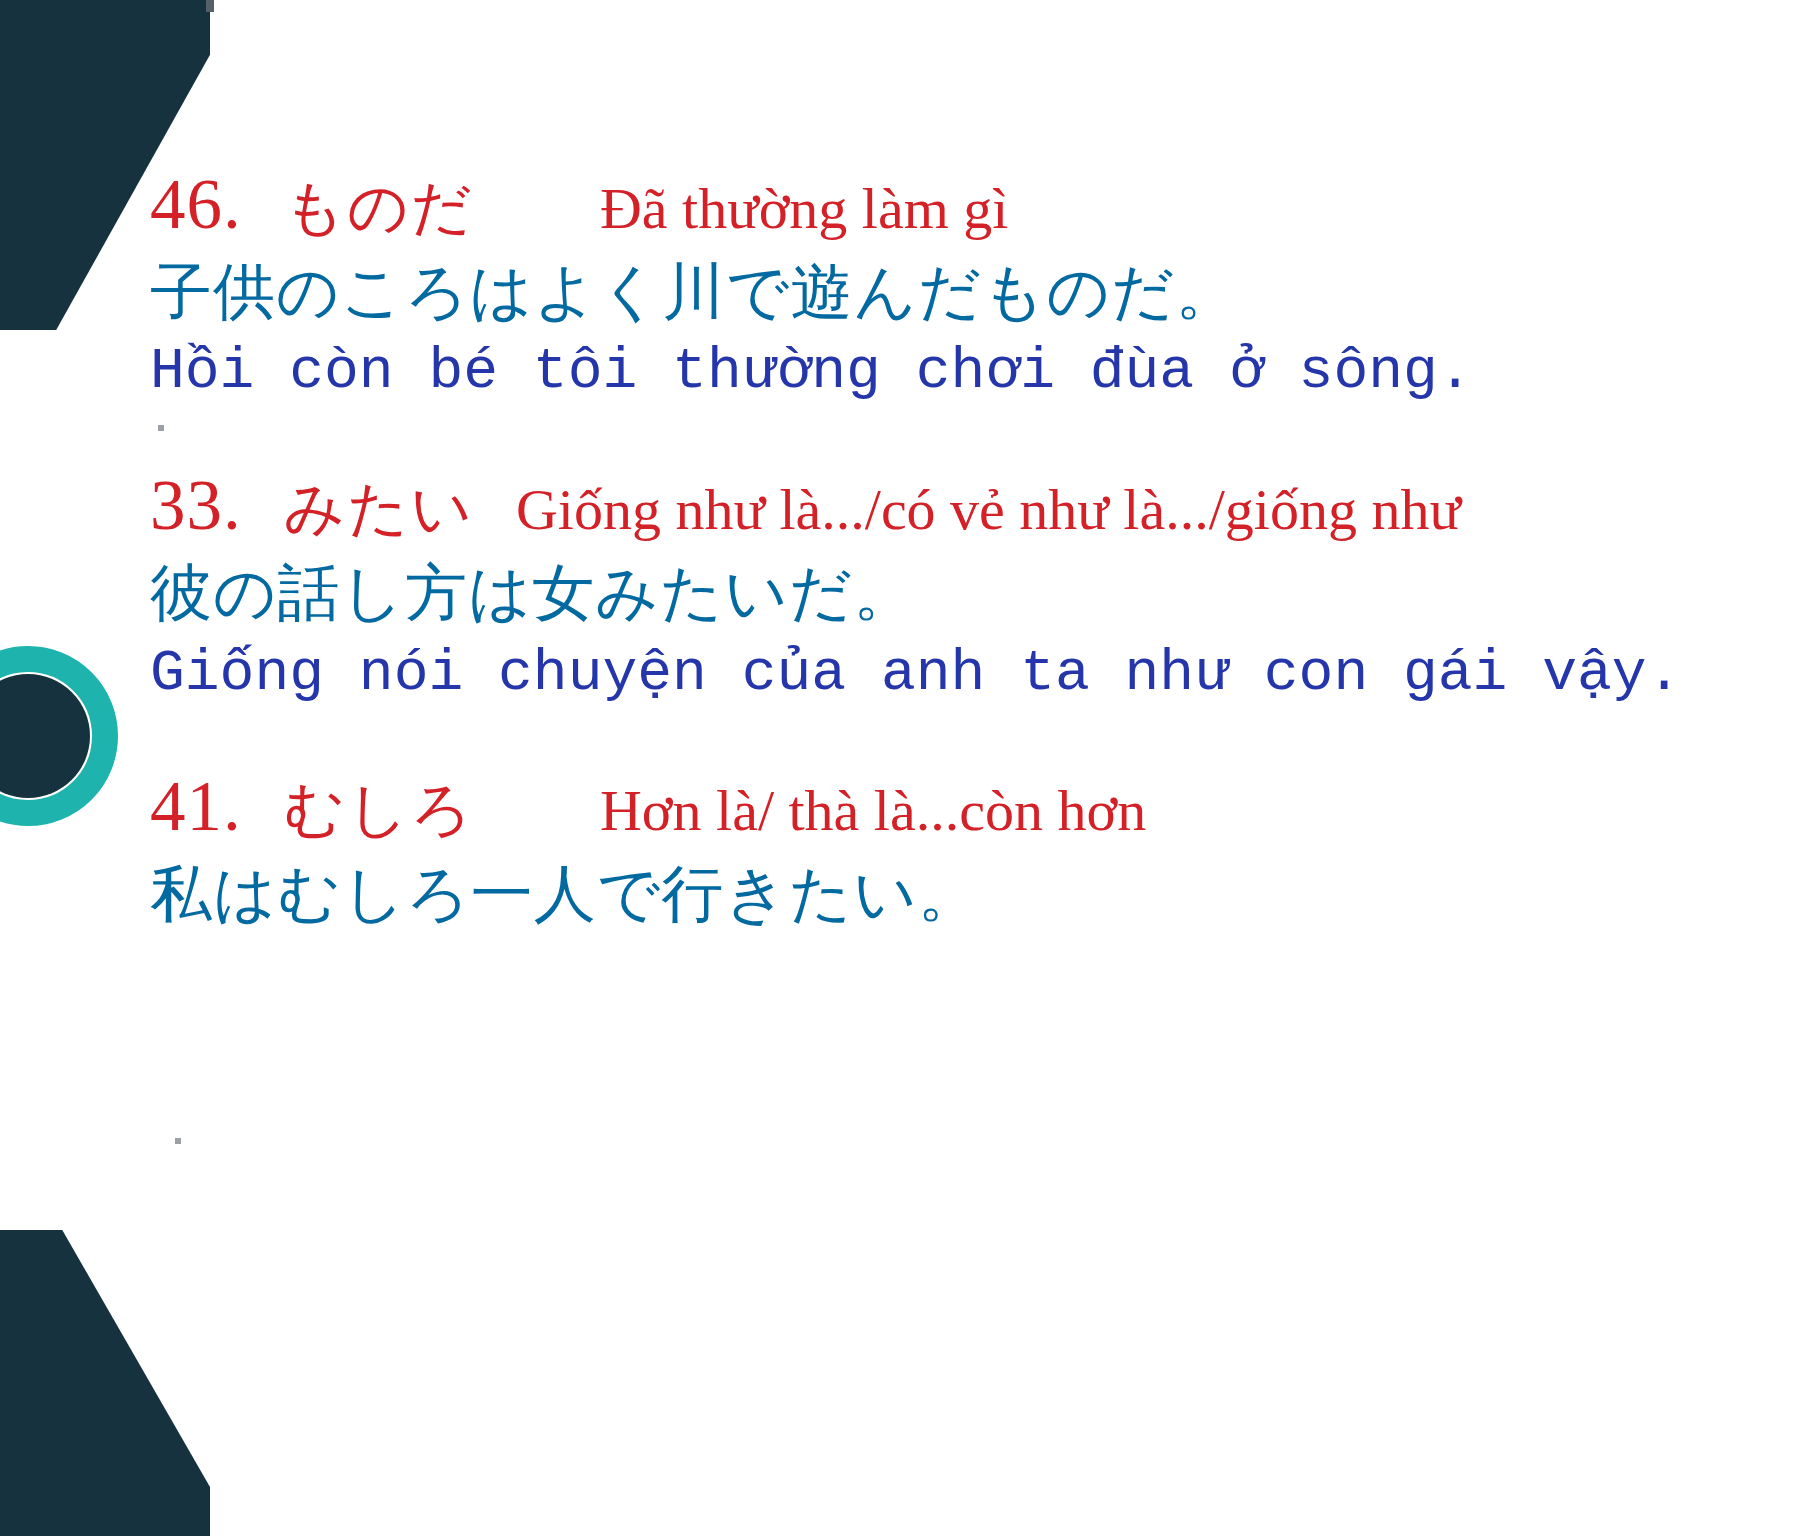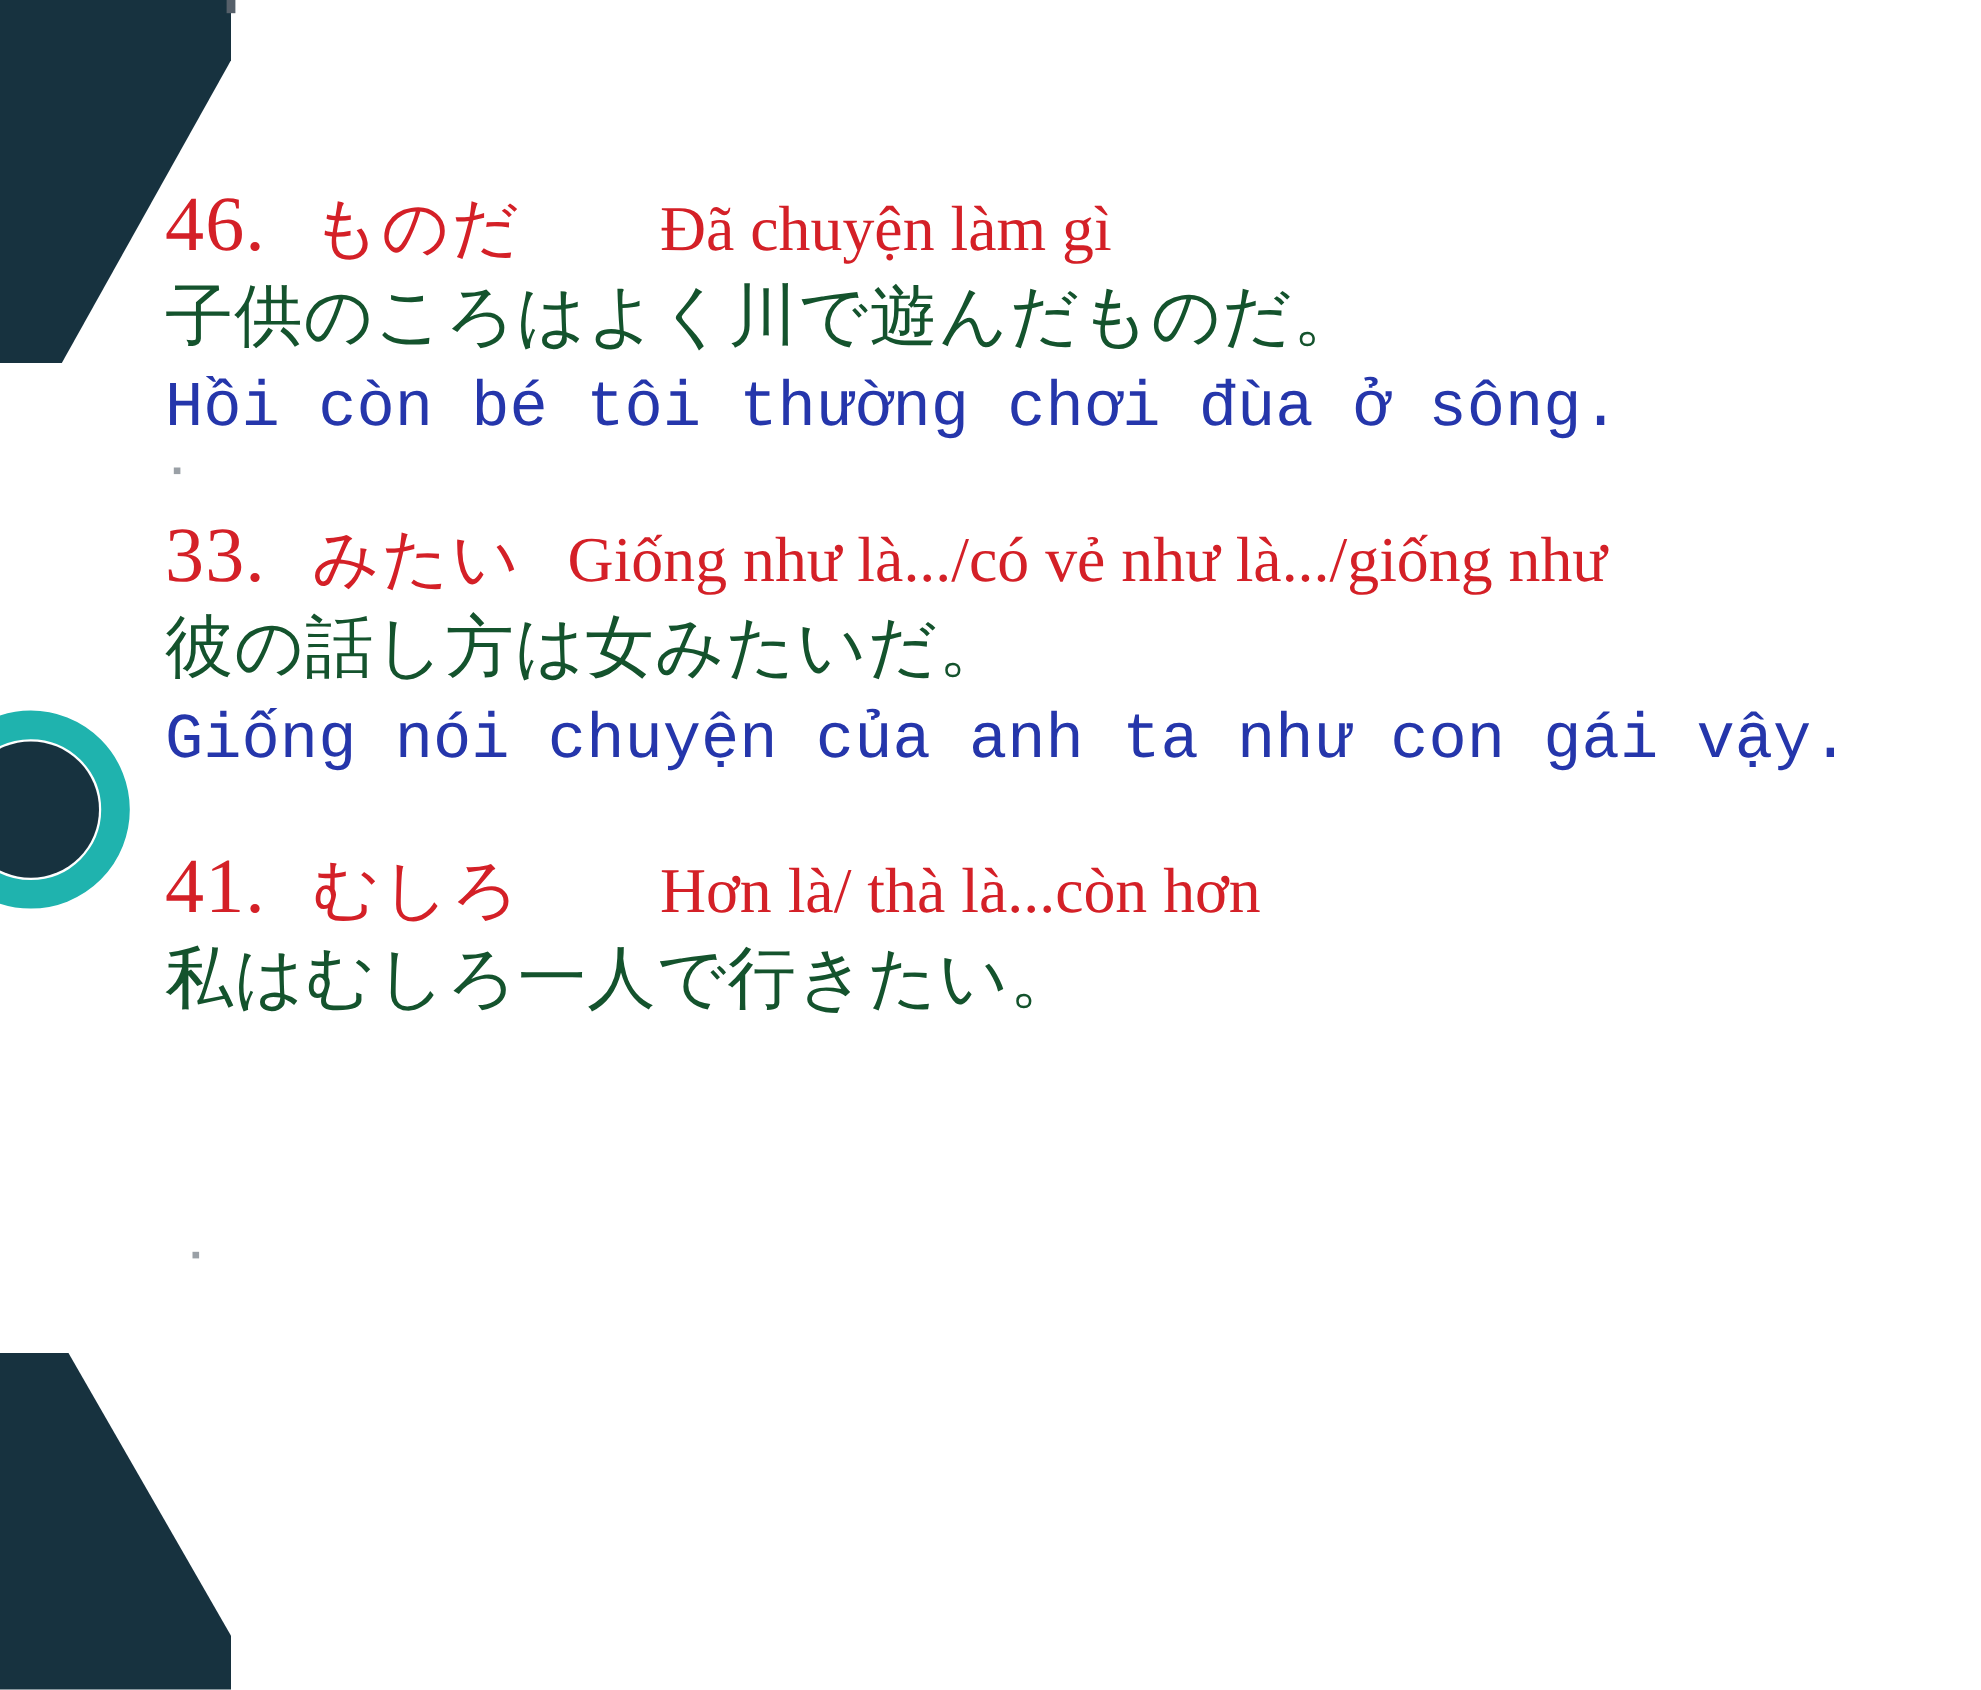--- a/index.html
+++ b/index.html
@@ -125,23 +125,23 @@
   }
   .meaning {
     color: #d42027;
     font-size: 58px;
     font-family: "Liberation Serif", serif;
   }
   .gap-wide { display: inline-block; width: 118px; }
   .gap-small { display: inline-block; width: 34px; }
 
   .jp-sentence {
-    color: #14532d;
+    color: #0369a1;
     font-size: 62px;
-    font-family: Liberation Mono, monospace;
+    font-family: Liberation Sans, sans-serif;
     line-height: 1.22;
     margin-top: 12px;
     letter-spacing: 1px;
     white-space: nowrap;
   }
   .vi-sentence {
     color: #2536ab;
     font-size: 58px;
     font-family: Liberation Mono, monospace;
     line-height: 1.2;
@@ -174,21 +174,21 @@
 <div class="tiny-dot dot2"></div>
 
 <div class="content">
 
   <div class="block">
     <div class="row-head">
       <span class="num">46.</span>
       <span class="gap-small"></span>
       <span class="jp-title">ものだ</span>
       <span class="gap-wide"></span>
-      <span class="meaning">Đã chuyện làm gì</span>
+      <span class="meaning">Đã thường làm gì</span>
     </div>
     <div class="jp-sentence">子供のころはよく川で遊んだものだ。</div>
     <div class="vi-sentence">Hồi còn bé tôi thường chơi đùa ở sông.</div>
   </div>
 
   <div class="block">
     <div class="row-head">
       <span class="num">33.</span>
       <span class="gap-small"></span>
       <span class="jp-title">みたい</span>

